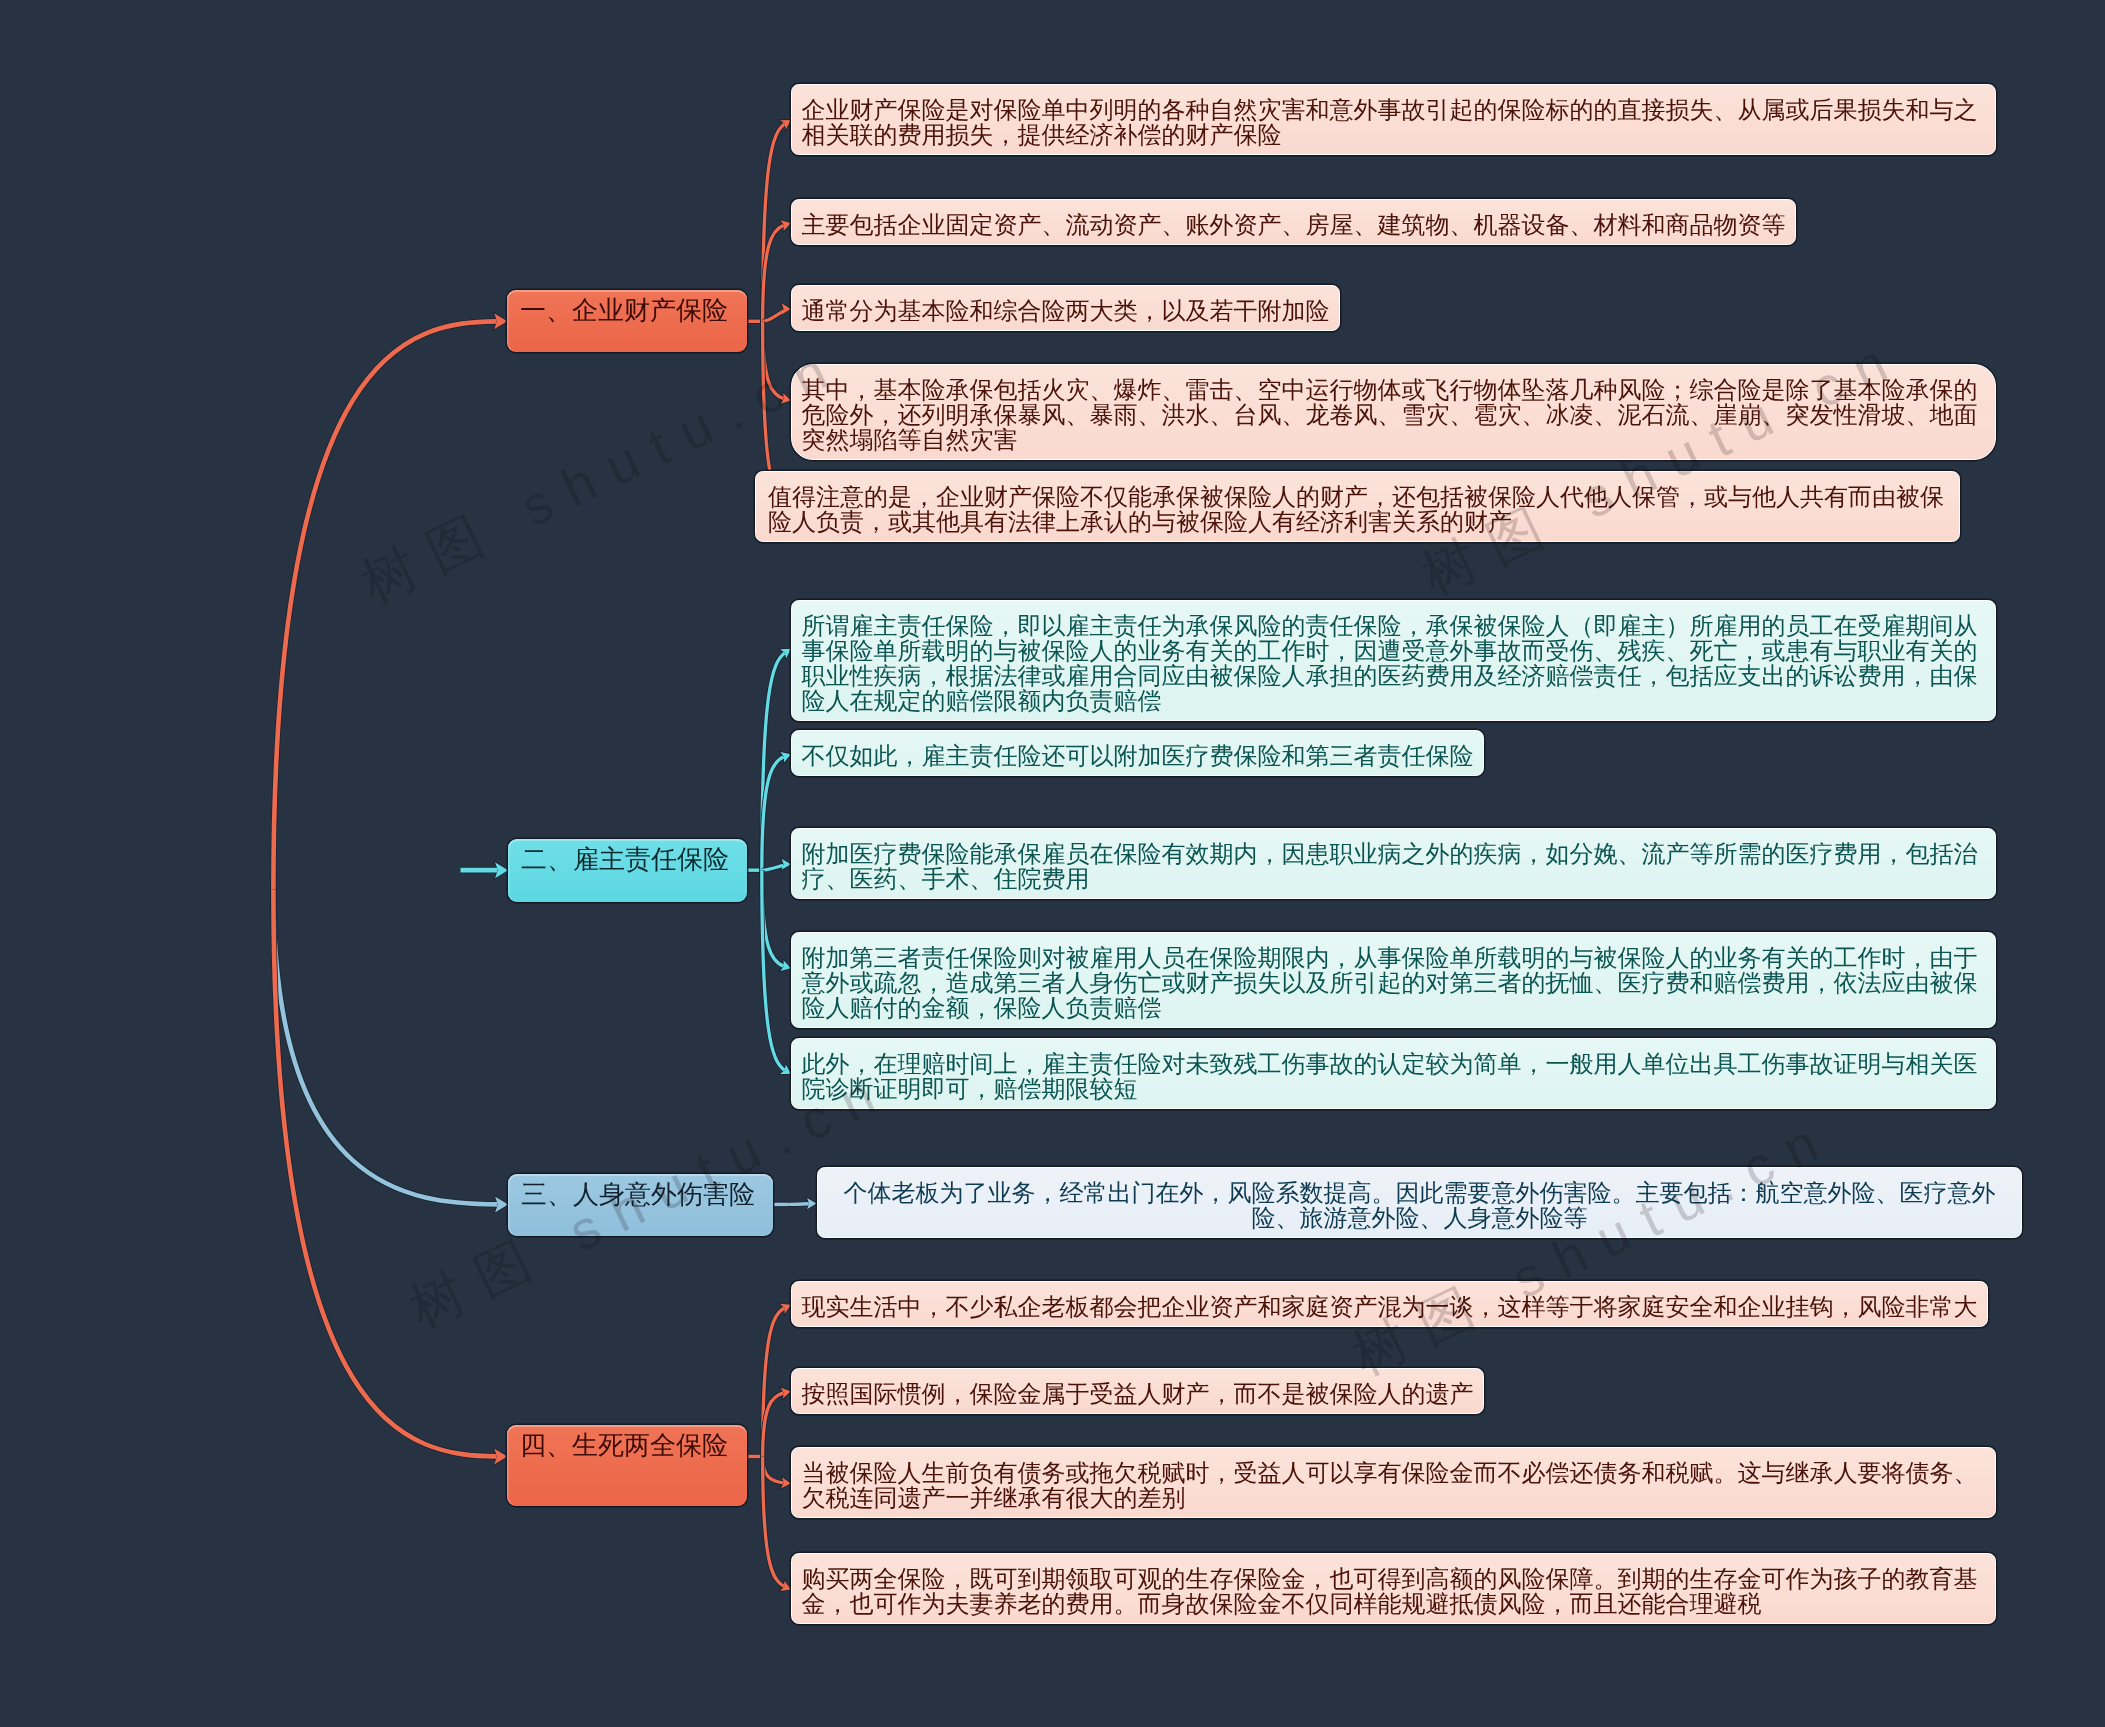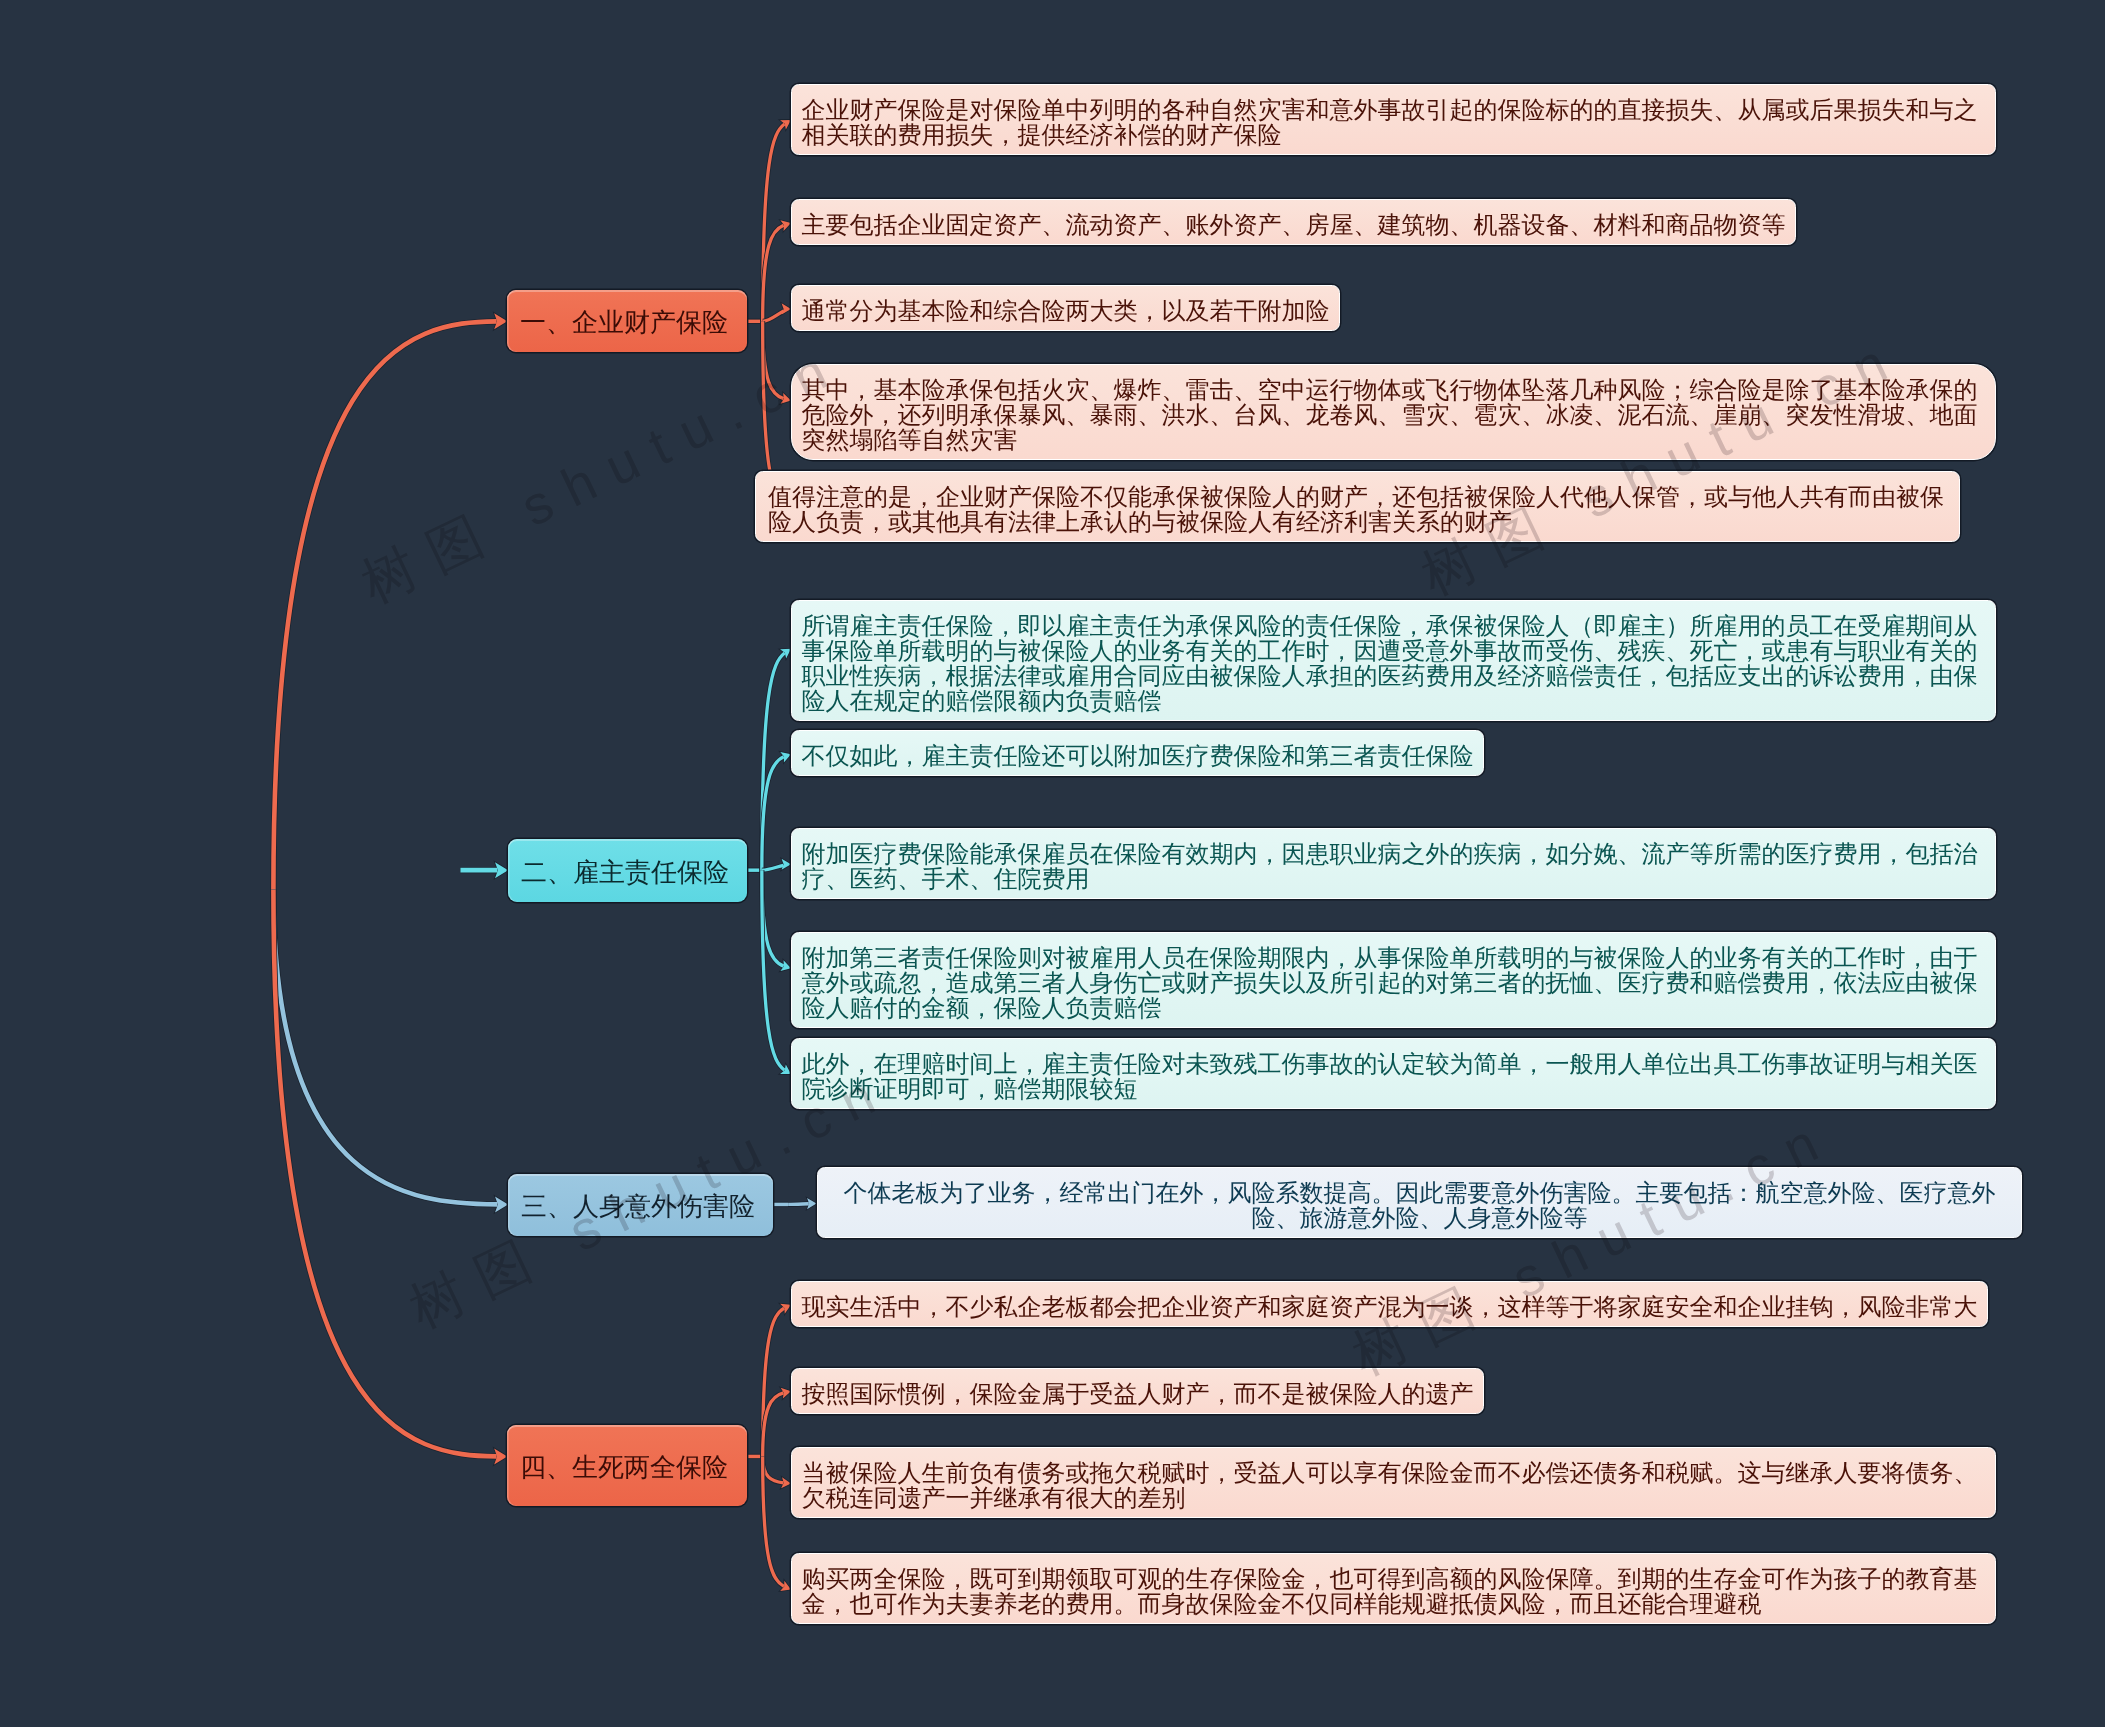--- a/index.html
+++ b/index.html
@@ -1,21 +1,21 @@
 <!DOCTYPE html>
 <html style="font-size:13px"><head>
 <meta charset="utf-8">
 <title>企业老板保险品种科普</title>
 <style>
   html,body{margin:0;padding:0;}
   body{width:2105px;height:1728px;background:#273342;overflow:hidden;
        font-family:"Liberation Sans","DejaVu Sans",sans-serif;}
   #stage{position:relative;width:2105px;height:1728px;}
   #edges{position:absolute;left:0;top:0;width:2105px;height:1728px;}
-  .node{position:absolute;box-sizing:border-box;display:flex;align-items:center;
+  .node{position:absolute;box-sizing:border-box;display:flex;
         border-radius:9px;}
   .node span{display:block;}
   .root{background:#3b5c85;color:#ffffff;font-size:34px;padding:0 15.6px 1.6px;
         white-space:nowrap;justify-content:flex-start;}
   .br{font-size:26px;padding:3.3px 13px 0;white-space:nowrap;justify-content:flex-start;}
   .leaf{font-size:24px;line-height:25px;padding:11.7px 9.6px 7.7px;align-items:flex-start;
         border-radius:7.8px;white-space:normal;word-break:break-all;
         max-width:1205px;display:block;}
   .root,.br{box-shadow:0 0 0 1.4px #131a25, inset 0 2px 0 rgba(255,255,255,0.30),
             inset 1.6px 0 0 rgba(255,255,255,0.22);}

